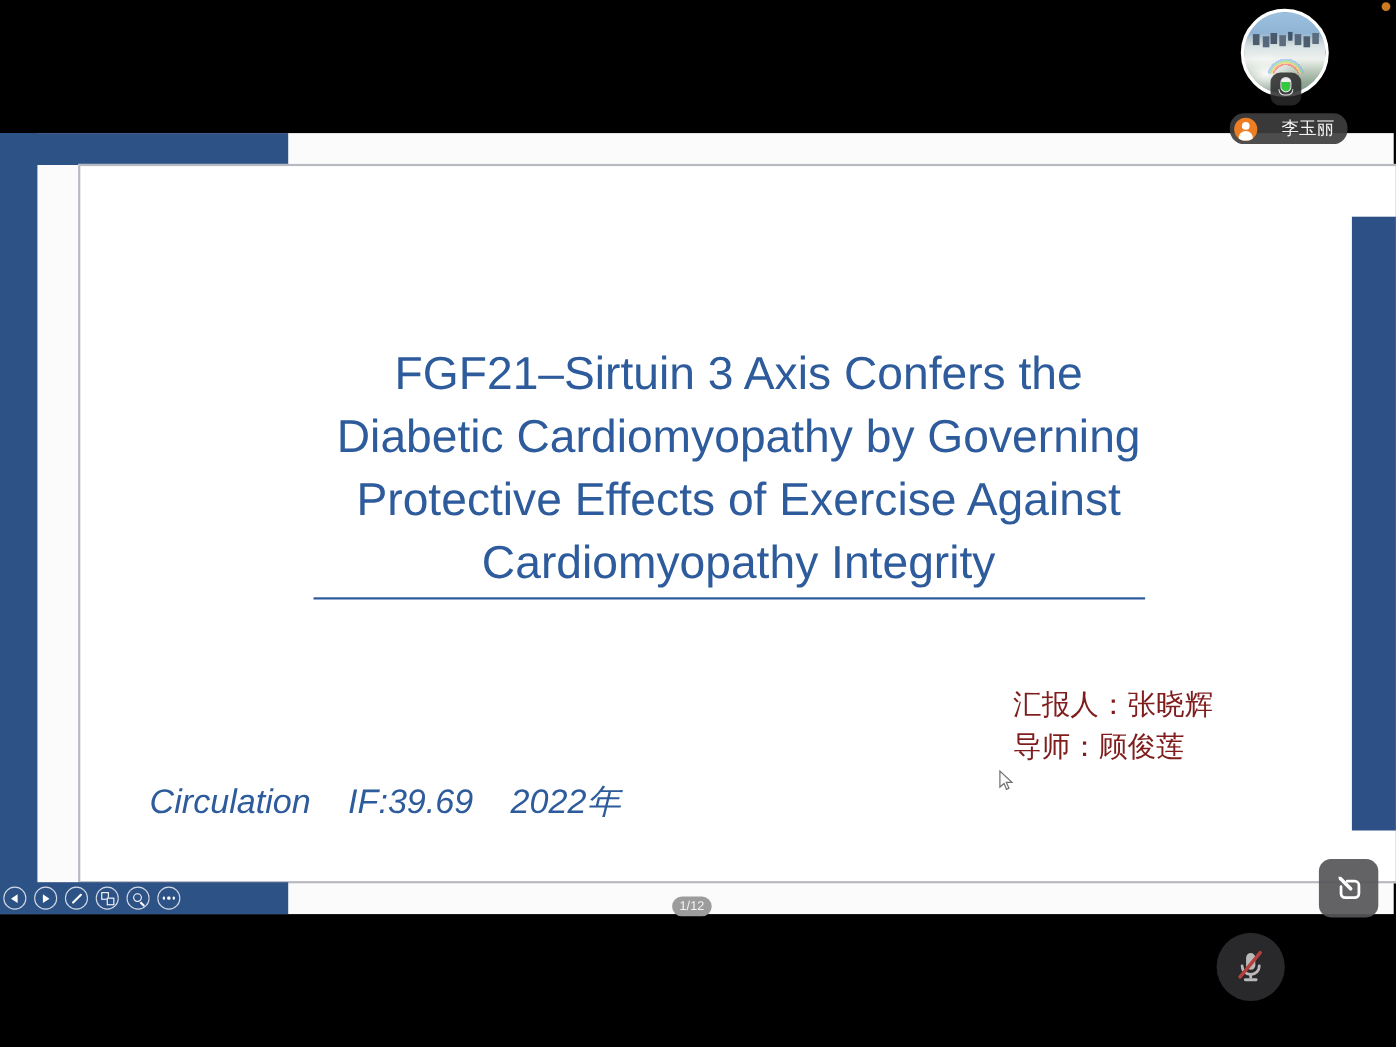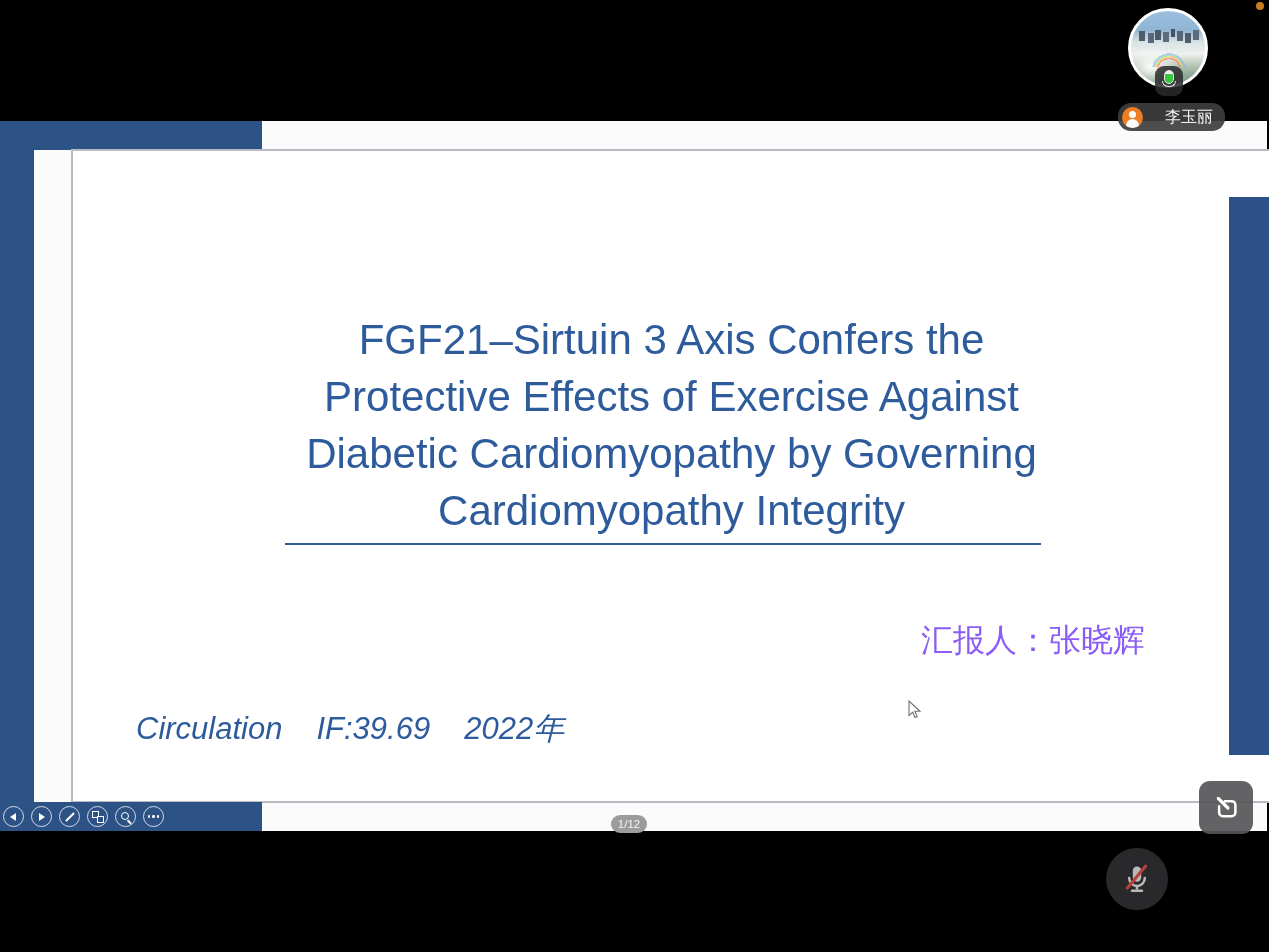--- a/index.html
+++ b/index.html
@@ -29,21 +29,21 @@
   .dots{display:flex;gap:2px;}
   .dots i{width:2.4px;height:2.4px;border-radius:50%;background:#fff;display:block;}
 
   
   .slide{position:absolute;left:35px;top:28px;width:1197px;height:650px;background:#fff;
        border:2px solid #b7bac0;box-sizing:content-box;margin-left:36px;}
   .right-bar{position:absolute;left:1156px;top:46px;width:41px;height:558px;background:#2d5186;}
   .title{position:absolute;left:0;top:160px;width:100%;text-align:center;
        color:#2d5b9b;font-size:42px;line-height:57px;letter-spacing:0px;}
   .title-underline{position:absolute;left:212px;top:392px;width:756px;height:2px;background:#2d5b9b;}
-  .people{position:absolute;left:848px;top:470px;color:#8b5cf6;font-size:32px;line-height:38px;}
+  .people{position:absolute;left:848px;top:470px;color:#7f1d1d;font-size:26px;line-height:38px;}
   .slide-date{position:absolute;left:848px;top:588px;color:#2d5b9b;font-size:31px;}
   .journal{position:absolute;left:63px;top:557px;color:#2d5b9b;font-size:31px;font-style:italic;
        display:flex;gap:34px;align-items:center;}
 
   
   .page-pill{position:absolute;left:611px;top:694px;width:36px;height:18px;border-radius:9px;
        background:#9c9c9c;color:#f4f4f4;font-size:11.5px;display:flex;align-items:center;justify-content:center;}
 
   
   .avatar{position:absolute;left:1128px;top:8px;width:80px;height:80px;border-radius:50%;
@@ -82,28 +82,29 @@
 <div class="screen">
 
   <div class="chrome-top"></div>
   <div class="chrome-left"></div>
 
   <div class="slide">
     <div class="right-bar"></div>
 
     <div class="title">
       <div>FGF21–Sirtuin 3 Axis Confers the</div>
+      <div>Diabetic Cardiomyopathy by Governing</div>
       <div>Protective Effects of Exercise Against</div>
-      <div>Diabetic Cardiomyopathy by Governing</div>
       <div>Cardiomyopathy Integrity</div>
     </div>
     <div class="title-underline"></div>
 
     <div class="people">
       <div>汇报人：张晓辉</div>
+      <div>导师：顾俊莲</div>
     </div>
 
 
     <div class="journal">
       <span>Circulation</span>
       <span>IF:39.69</span>
       <span>2022年</span>
     </div>
   </div>
 

